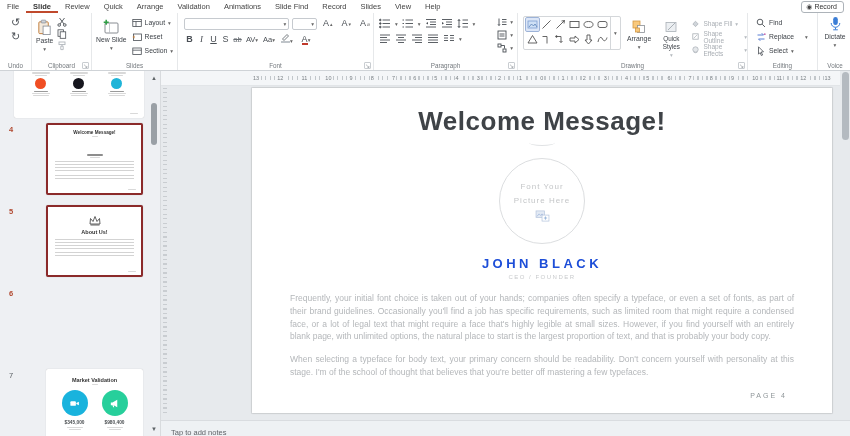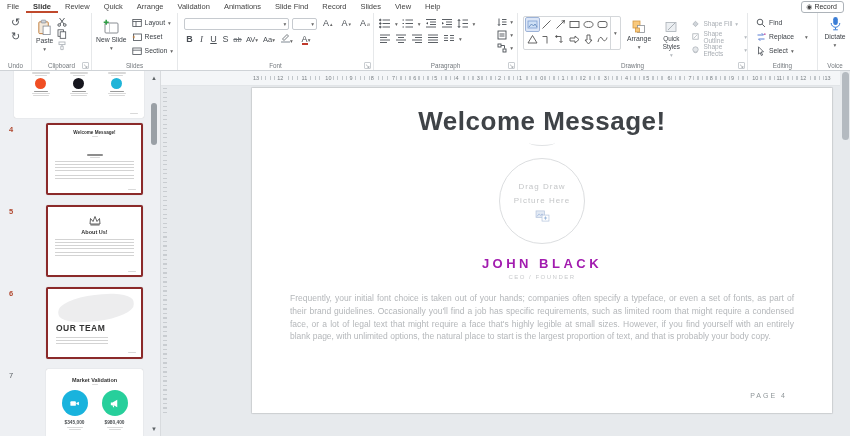--- a/index.html
+++ b/index.html
@@ -89,21 +89,21 @@
   .ruler-v{position:absolute;left:2px;top:18px;width:4px;height:325px;
      background:repeating-linear-gradient(to bottom,#c9cdd1 0 1px,transparent 1px 4.5px);}
   
   .slide{position:absolute;left:91px;top:18px;width:580px;height:325px;background:#fff;
          box-shadow:0 0 2px rgba(0,0,0,.2),0 0 0 1px #dcdfe2;}
   .slide-title{margin-top:18px;text-align:center;font-size:26px;font-weight:800;letter-spacing:.5px;color:#3f4347;}
   .title-divider{width:26px;height:6px;border-bottom:1px solid #e0e2e4;border-radius:50%;margin:2px auto 0;}
   .pic-circle{width:84px;height:84px;border:1px solid #dcdee0;border-radius:50%;margin:12px auto 0;
               display:flex;flex-direction:column;align-items:center;justify-content:center;}
   .pic-circle .ph{font-size:8px;color:#c4c6c8;letter-spacing:1px;line-height:1.7;text-align:center;}
-  .person-name{margin-top:12px;text-align:center;font-size:13px;font-weight:600;letter-spacing:3.5px;color:#a21caf;}
+  .person-name{margin-top:12px;text-align:center;font-size:13px;font-weight:600;letter-spacing:3.5px;color:#1d4ed8;}
   .person-role{margin-top:3px;text-align:center;font-size:6px;letter-spacing:1.5px;color:#c8cacc;}
   .body-par{margin:12px 38px 0;font-size:8.5px;line-height:1.5;color:#b4b7ba;text-align:justify;}
   .body-par.second{margin-top:10px;}
   .page-ind{position:absolute;right:45px;bottom:14px;font-size:7px;letter-spacing:2px;color:#8f9699;}
   
   .notes-bar{position:absolute;left:0;right:0;bottom:0;height:15px;background:#eef1f4;border-top:1px solid #d9dce0;}
   .notes-bar span{font-size:7.5px;color:#5f6368;line-height:15px;padding-left:10px;}
   
   .main-scroll{position:absolute;right:1px;top:2px;width:7px;height:68px;background:#b4bac0;border-radius:4px;}
   svg{display:block;}
@@ -634,26 +634,20 @@
               <line x1="2.5" y1="10" x2="11.5" y2="10"></line>
           </svg>
         </div>
         <div class="t-title" style="font-size:5.5px;margin-top:3px;">About Us!</div>
         <div class="ttext" style="height:10px;margin:4px 7px 0;"></div>
         <div class="ttext" style="height:6px;margin:3px 7px 0;"></div>
         <div class="tline" style="position:absolute;right:5px;bottom:3px;width:8px;height:1.5px;"></div>
       </div>
 
       <div class="thumb-num sel" style="left:4px;top:219px;">6</div>
-      <div class="tcard selected" style="left:46px;top:217px;width:93px;height:68px;">
-        <div style="position:absolute;left:10px;top:6px;width:76px;height:26px;background:#ededee;border-radius:50% 40% 50% 40%;transform:rotate(-6deg);"></div>
-        <div class="t-title" style="position:absolute;left:8px;top:34px;font-size:8.5px;letter-spacing:0.5px;text-align:left;">OUR TEAM</div>
-        <div class="ttext" style="position:absolute;left:8px;top:48px;width:52px;height:8px;"></div>
-        <div class="tline" style="position:absolute;right:5px;bottom:4px;width:8px;height:1.5px;"></div>
-      </div>
 
       <div class="thumb-num" style="left:4px;top:301px;">7</div>
       <div class="tcard" style="left:46px;top:299px;width:97px;height:72px;">
         <div class="t-title" style="font-size:5.5px;margin-top:8px;">Market Validation</div>
         <div class="tline" style="width:6px;height:1px;margin:1px auto 0;"></div>
         <div style="display:flex;justify-content:center;gap:14px;margin-top:5px;">
           <div style="display:flex;flex-direction:column;align-items:center;">
             <div style="width:26px;height:26px;border-radius:50%;background:#19b3dd;display:flex;align-items:center;justify-content:center;">
               <svg viewBox="0 0 12 12" width="11" height="11">
                 <rect x="1.5" y="3.5" width="6" height="5" rx="1" fill="#fff"></rect>
@@ -715,39 +709,43 @@
             <span class="ruler-num">13</span>
         </div>
       </div>
       <div class="ruler-v"></div>
 
       <div class="slide">
         <div class="slide-title">Welcome Message!</div>
         <div class="title-divider"></div>
         <div class="pic-circle">
           <div class="ph">
-            <div>Drag  Draw</div>
+            <div>Font  Your</div>
             <div>Picture Here</div>
           </div>
           <span class="ico" style="margin-top:3px;">
             <svg viewBox="0 0 16 13" width="15" height="12">
               <rect x="1" y="1" width="9" height="7" fill="#e3eaf4" stroke="#b6c6de" stroke-width="0.8"></rect>
               <path d="M2 7 l2.3 -2.8 1.8 1.8 1.4 -1.8 1.8 2.8" fill="none" stroke="#9fb6dc" stroke-width="0.8"></path>
               <rect x="7.5" y="5.5" width="7.5" height="6.5" fill="#fff" stroke="#b6c6de" stroke-width="0.8"></rect>
               <path d="M11.2 7 v3.5 M9.5 8.7 h3.5" stroke="#8fb0d8" stroke-width="0.9"></path>
             </svg>
           </span>
         </div>
         <div class="person-name">JOHN BLACK</div>
         <div class="person-role">CEO / FOUNDER</div>
         <div class="body-par">Frequently, your initial font choice is taken out of your hands; companies often specify a typeface, or even a set of fonts, as part of their brand guidelines. Occasionally you'll find a job has specific requirements, such as limited room that might require a condensed face, or a lot of legal text that might require a face that's highly legible at small sizes. However, if you find yourself with an entirely blank page, with unlimited options, the natural place to start is the largest proportion of text, and that is probably your body copy.</div>
+        <div class="body-par second">When selecting a typeface for body text, your primary concern should be readability. Don't concern yourself with personality at this stage. I'm of the school of thought that believes that you're better off mastering a few typefaces.</div>
         <div class="page-ind">
           <span>PAGE</span>
           <span>4</span>
         </div>
       </div>
 
+      <div class="notes-bar">
+        <span>Tap to add notes</span>
+      </div>
 
       <div class="main-scroll"></div>
     </div>
   </div>
 
 </div>
 
 </body></html>

